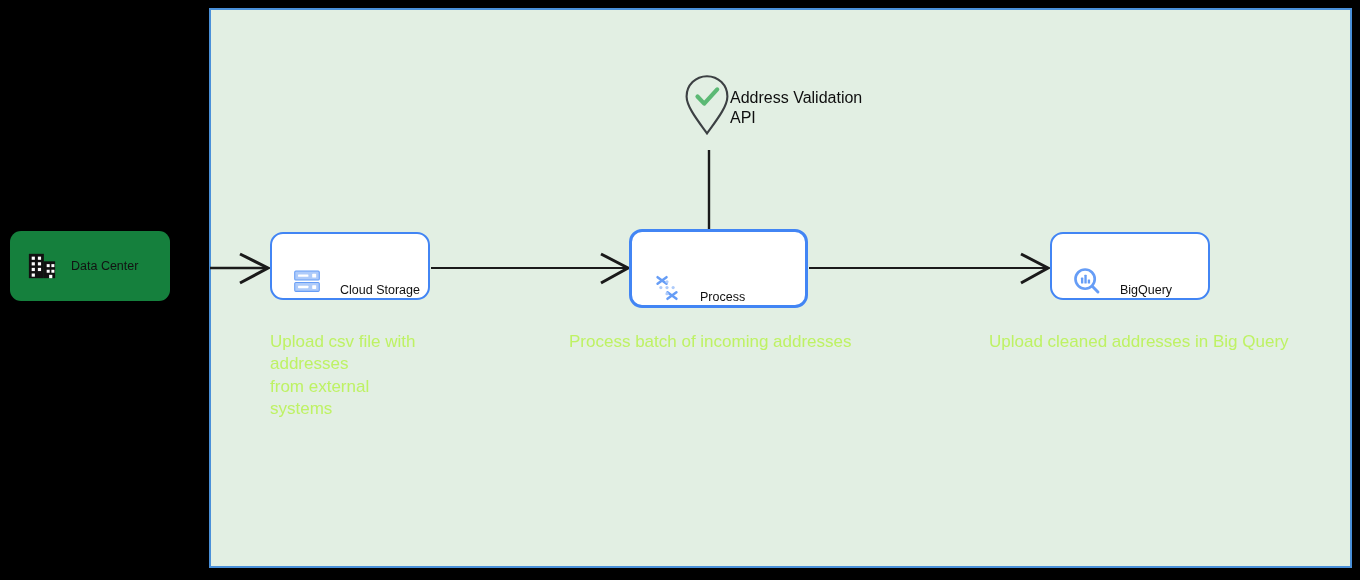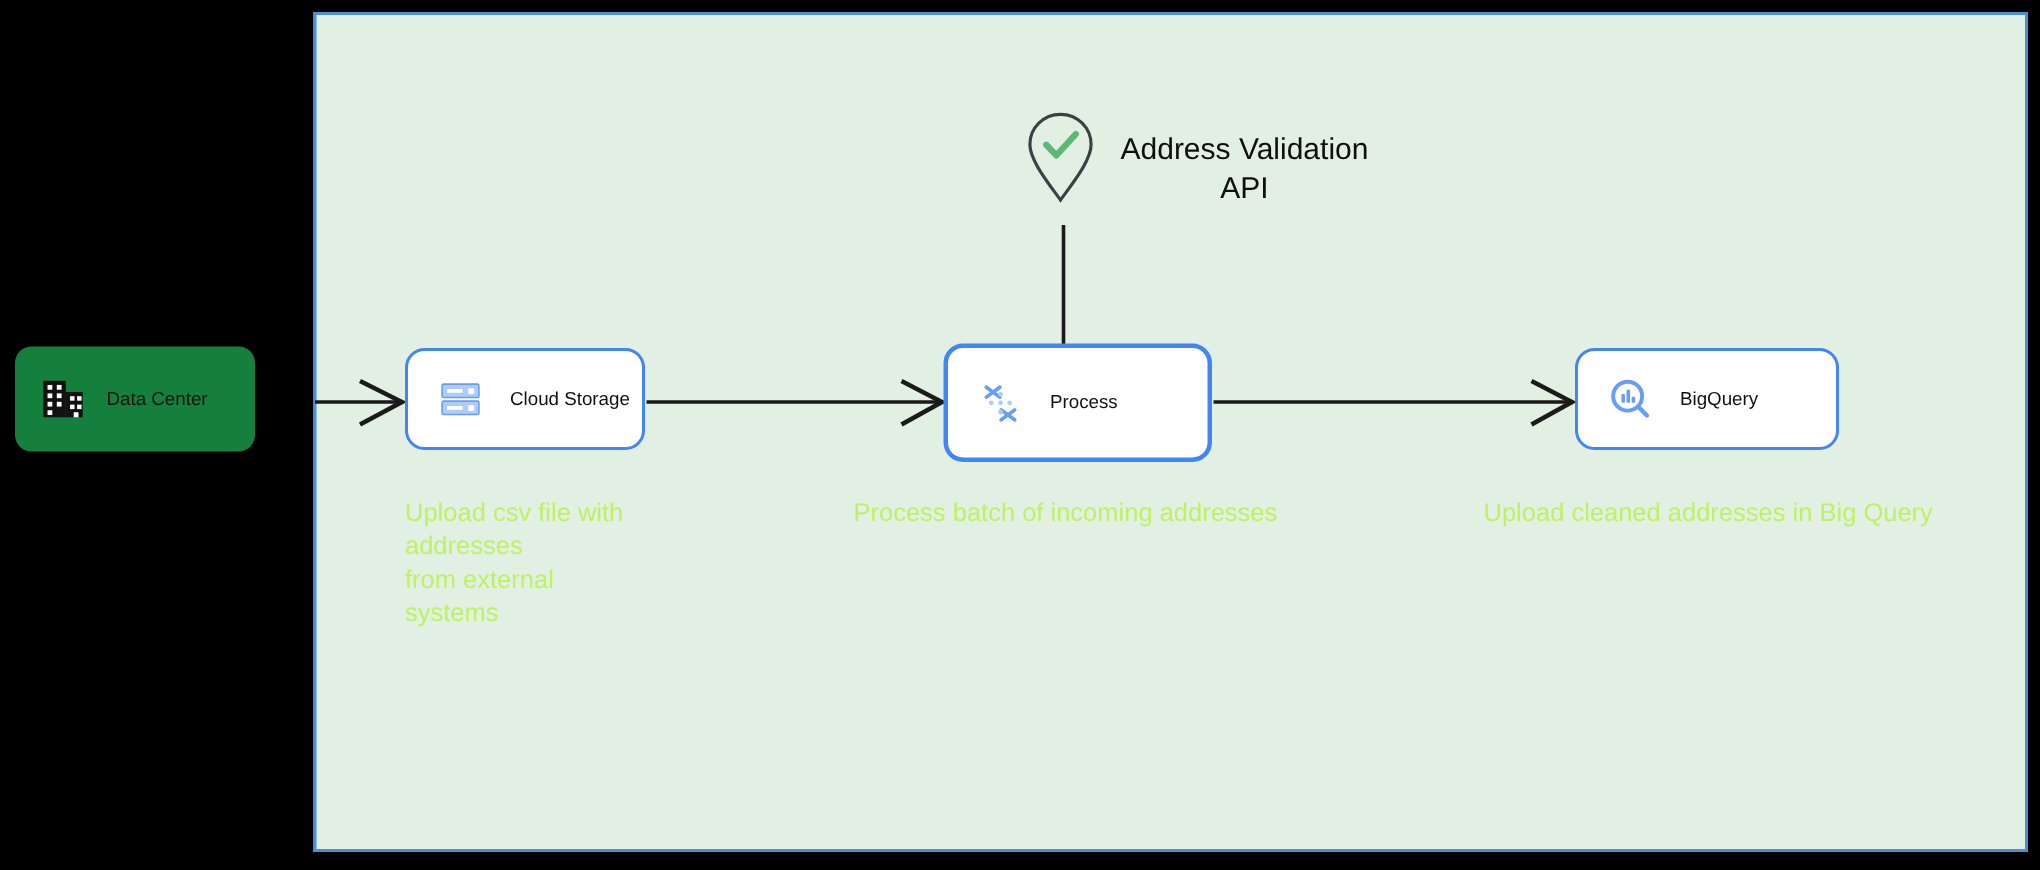--- a/index.html
+++ b/index.html
@@ -56,65 +56,64 @@
     line-height: 1.2;
   }
 
   
   .svc {
     background: #ffffff;
     border: 2px solid #4285f4;
     border-radius: 13px;
     box-sizing: border-box;
     display: flex;
-    align-items: center;
+    align-items: flex-end;
   }
   .svc.emph { border-width: 3px; }
   .svc .svc-icon {
     width: 34px;
     height: 34px;
     margin-left: 18px;
     flex: 0 0 auto;
     display: block;
   }
   .svc .svc-label {
     margin-left: 16px;
     font-size: 12.5px;
     color: #111111;
     line-height: 1.2;
     white-space: nowrap;
   }
 
   #cloud-storage { left: 270px; top: 232px; width: 160px; height: 68px; }
   #dataflow      { left: 629px; top: 229px; width: 179px; height: 79px; }
-  #bigquery      { left: 1050px; top: 232px; width: 176px; height: 68px; }
+  #bigquery      { left: 1050px; top: 232px; width: 160px; height: 68px; }
 
   
   #api-node {
     left: 684px;
     top: 74px;
     width: 260px;
     height: 76px;
     display: flex;
     align-items: flex-start;
   }
   #api-node .pin-icon {
     width: 46px;
     height: 62px;
     flex: 0 0 auto;
     display: block;
   }
   #api-node .api-label {
-    margin-left: 17px;
+    margin-left: 0;
     margin-top: 14px;
-    font-size: 20px;
+    font-size: 16px;
     color: #0f0f0f;
     line-height: 1.28;
     white-space: pre-line;
-    text-align: center;
   }
 
   
   #connectors {
     position: absolute;
     left: 0;
     top: 0;
     width: 1360px;
     height: 580px;
     pointer-events: none;

